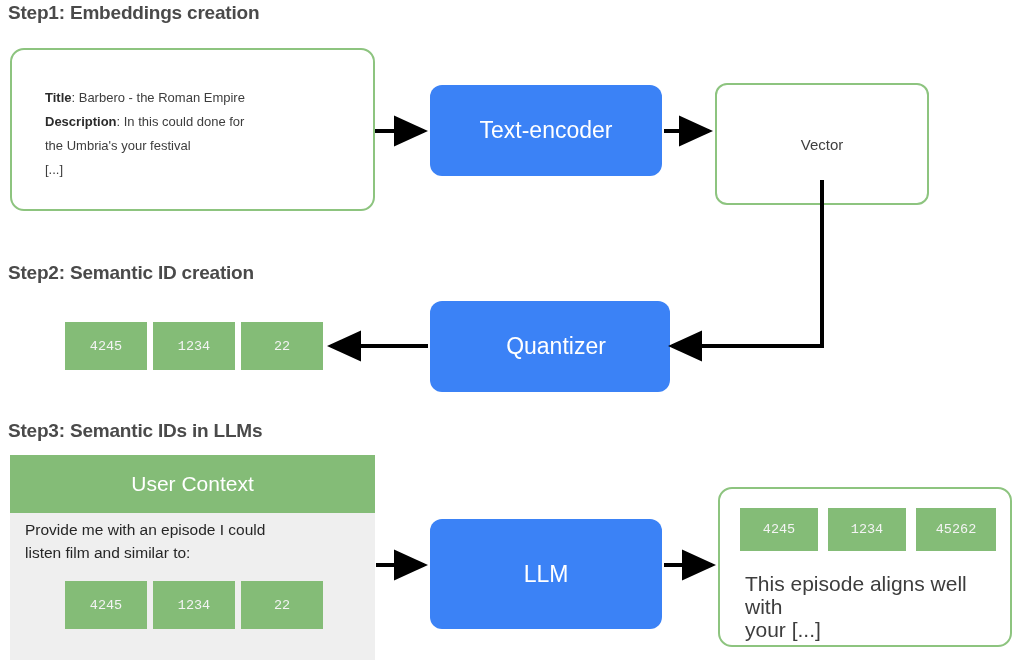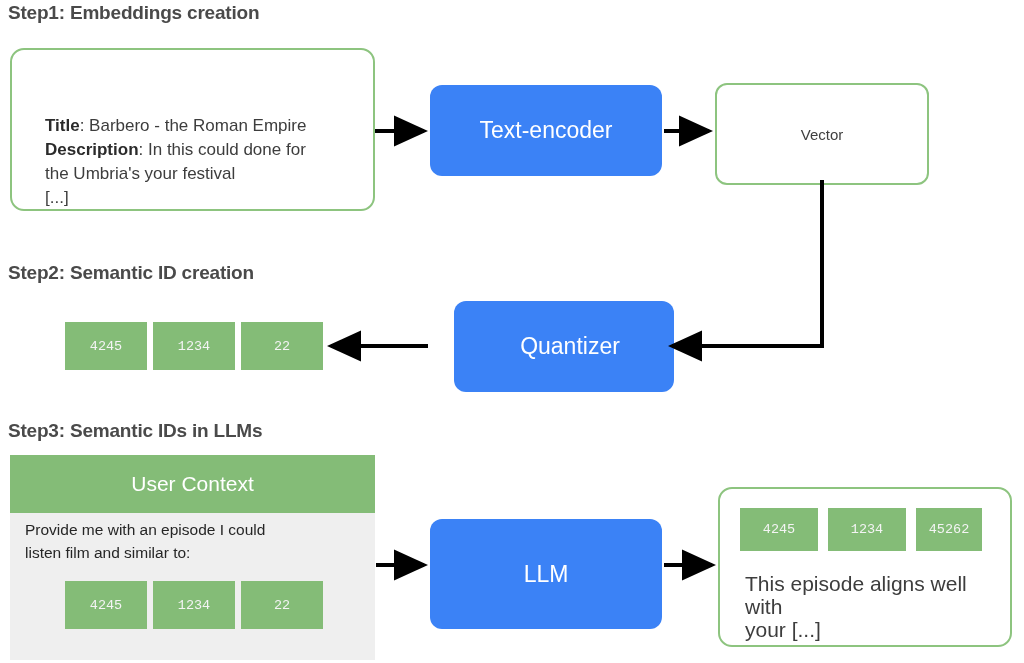--- a/index.html
+++ b/index.html
@@ -52,24 +52,23 @@
     border-radius: 12px;
     box-sizing: border-box;
     display: flex;
     align-items: center;
     justify-content: center;
     color: #3f3f3f;
     font-size: 15px;
   }
   .doc-text {
     position: absolute;
-    font-size: 17px;
+    font-size: 13px;
     line-height: 24px;
     color: #3d3d3d;
-    margin-top: 28px;
   }
   .doc-text b { color: #2b2b2b; }
   .chip {
     position: absolute;
     background: #84bc77;
     border-radius: 0;
     box-sizing: border-box;
     display: flex;
     align-items: center;
     justify-content: center;
@@ -130,37 +129,37 @@
       <b>Description</b><span>: In this could done for</span>
     </div>
     <div>the Umbria's your festival</div>
     <div>[...]</div>
   </div>
 
   <div class="green-box" style="left:430px; top:85px; width:232px; height:91px;">
     <span>Text-encoder</span>
   </div>
 
-  <div class="white-box" style="left:715px; top:83px; width:214px; height:102px;">
+  <div class="white-box" style="left:715px; top:83px; width:214px; height:122px;">
     <span>Vector</span>
   </div>
 
   <div class="step-title" style="left:8px; top:262px;">Step2: Semantic ID creation</div>
 
   <div class="chip" style="left:65px; top:322px; width:82px; height:48px;">
     <span>4245</span>
   </div>
   <div class="chip" style="left:153px; top:322px; width:82px; height:48px;">
     <span>1234</span>
   </div>
   <div class="chip" style="left:241px; top:322px; width:82px; height:48px;">
     <span>22</span>
   </div>
 
-  <div class="green-box" style="left:454px; top:301px; width:220px; height:91px;padding-left:12px;">
+  <div class="green-box" style="left:430px; top:301px; width:240px; height:91px;padding-left:12px;">
     <span>Quantizer</span>
   </div>
 
   <div class="step-title" style="left:8px; top:420px;">Step3: Semantic IDs in LLMs</div>
 
   <div class="panel" style="left:10px; top:455px; width:365px; height:205px;"></div>
 
   <div class="panel-header" style="left:10px; top:455px; width:365px; height:58px;">
     <span>User Context</span>
   </div>
@@ -185,21 +184,21 @@
   </div>
 
   <div class="card-outline" style="left:718px; top:487px; width:294px; height:160px;"></div>
 
   <div class="chip" style="left:740px; top:508px; width:78px; height:43px;">
     <span>4245</span>
   </div>
   <div class="chip" style="left:828px; top:508px; width:78px; height:43px;">
     <span>1234</span>
   </div>
-  <div class="chip" style="left:916px; top:508px; width:66px; height:43px;text-align:right;">
+  <div class="chip" style="left:916px; top:508px; width:80px; height:43px;text-align:right;">
     <span>45262</span>
   </div>
 
   <div class="out-text" style="left:745px; top:572px; width:255px;">
     <div>This episode aligns well with</div>
     <div>your [...]</div>
   </div>
 
   <svg class="arrows" viewBox="0 0 1024 663">
     <defs>

